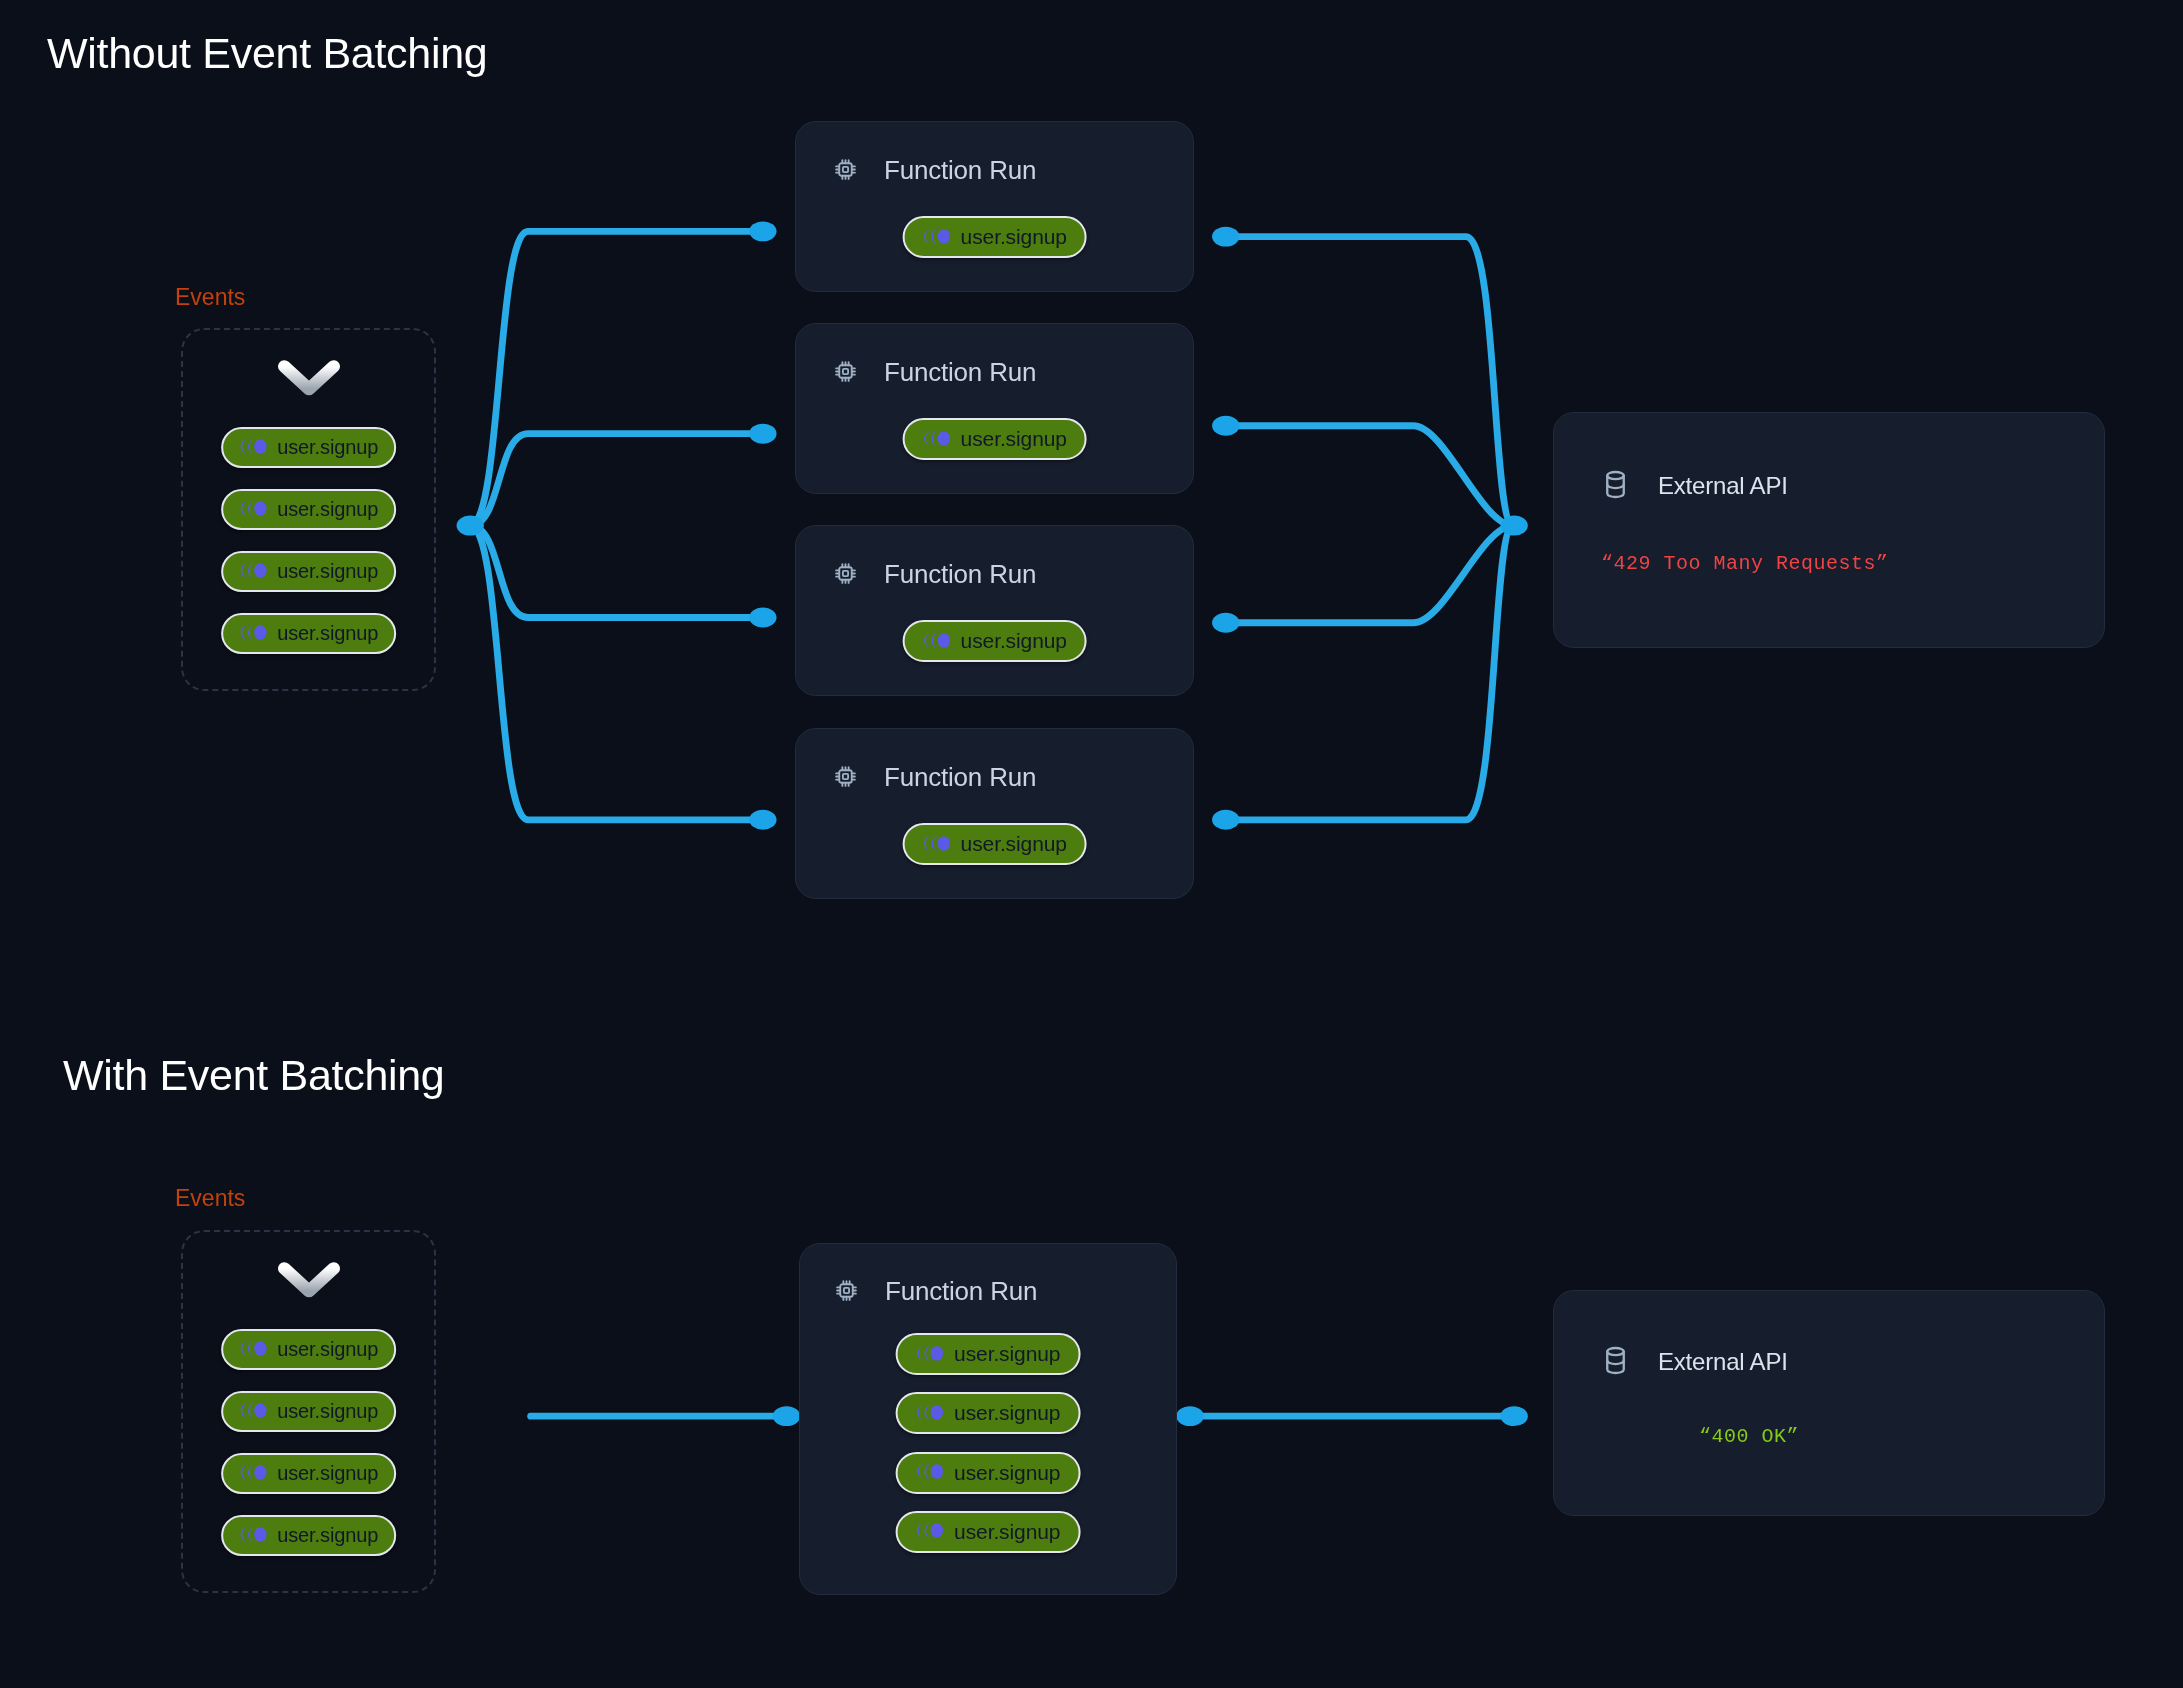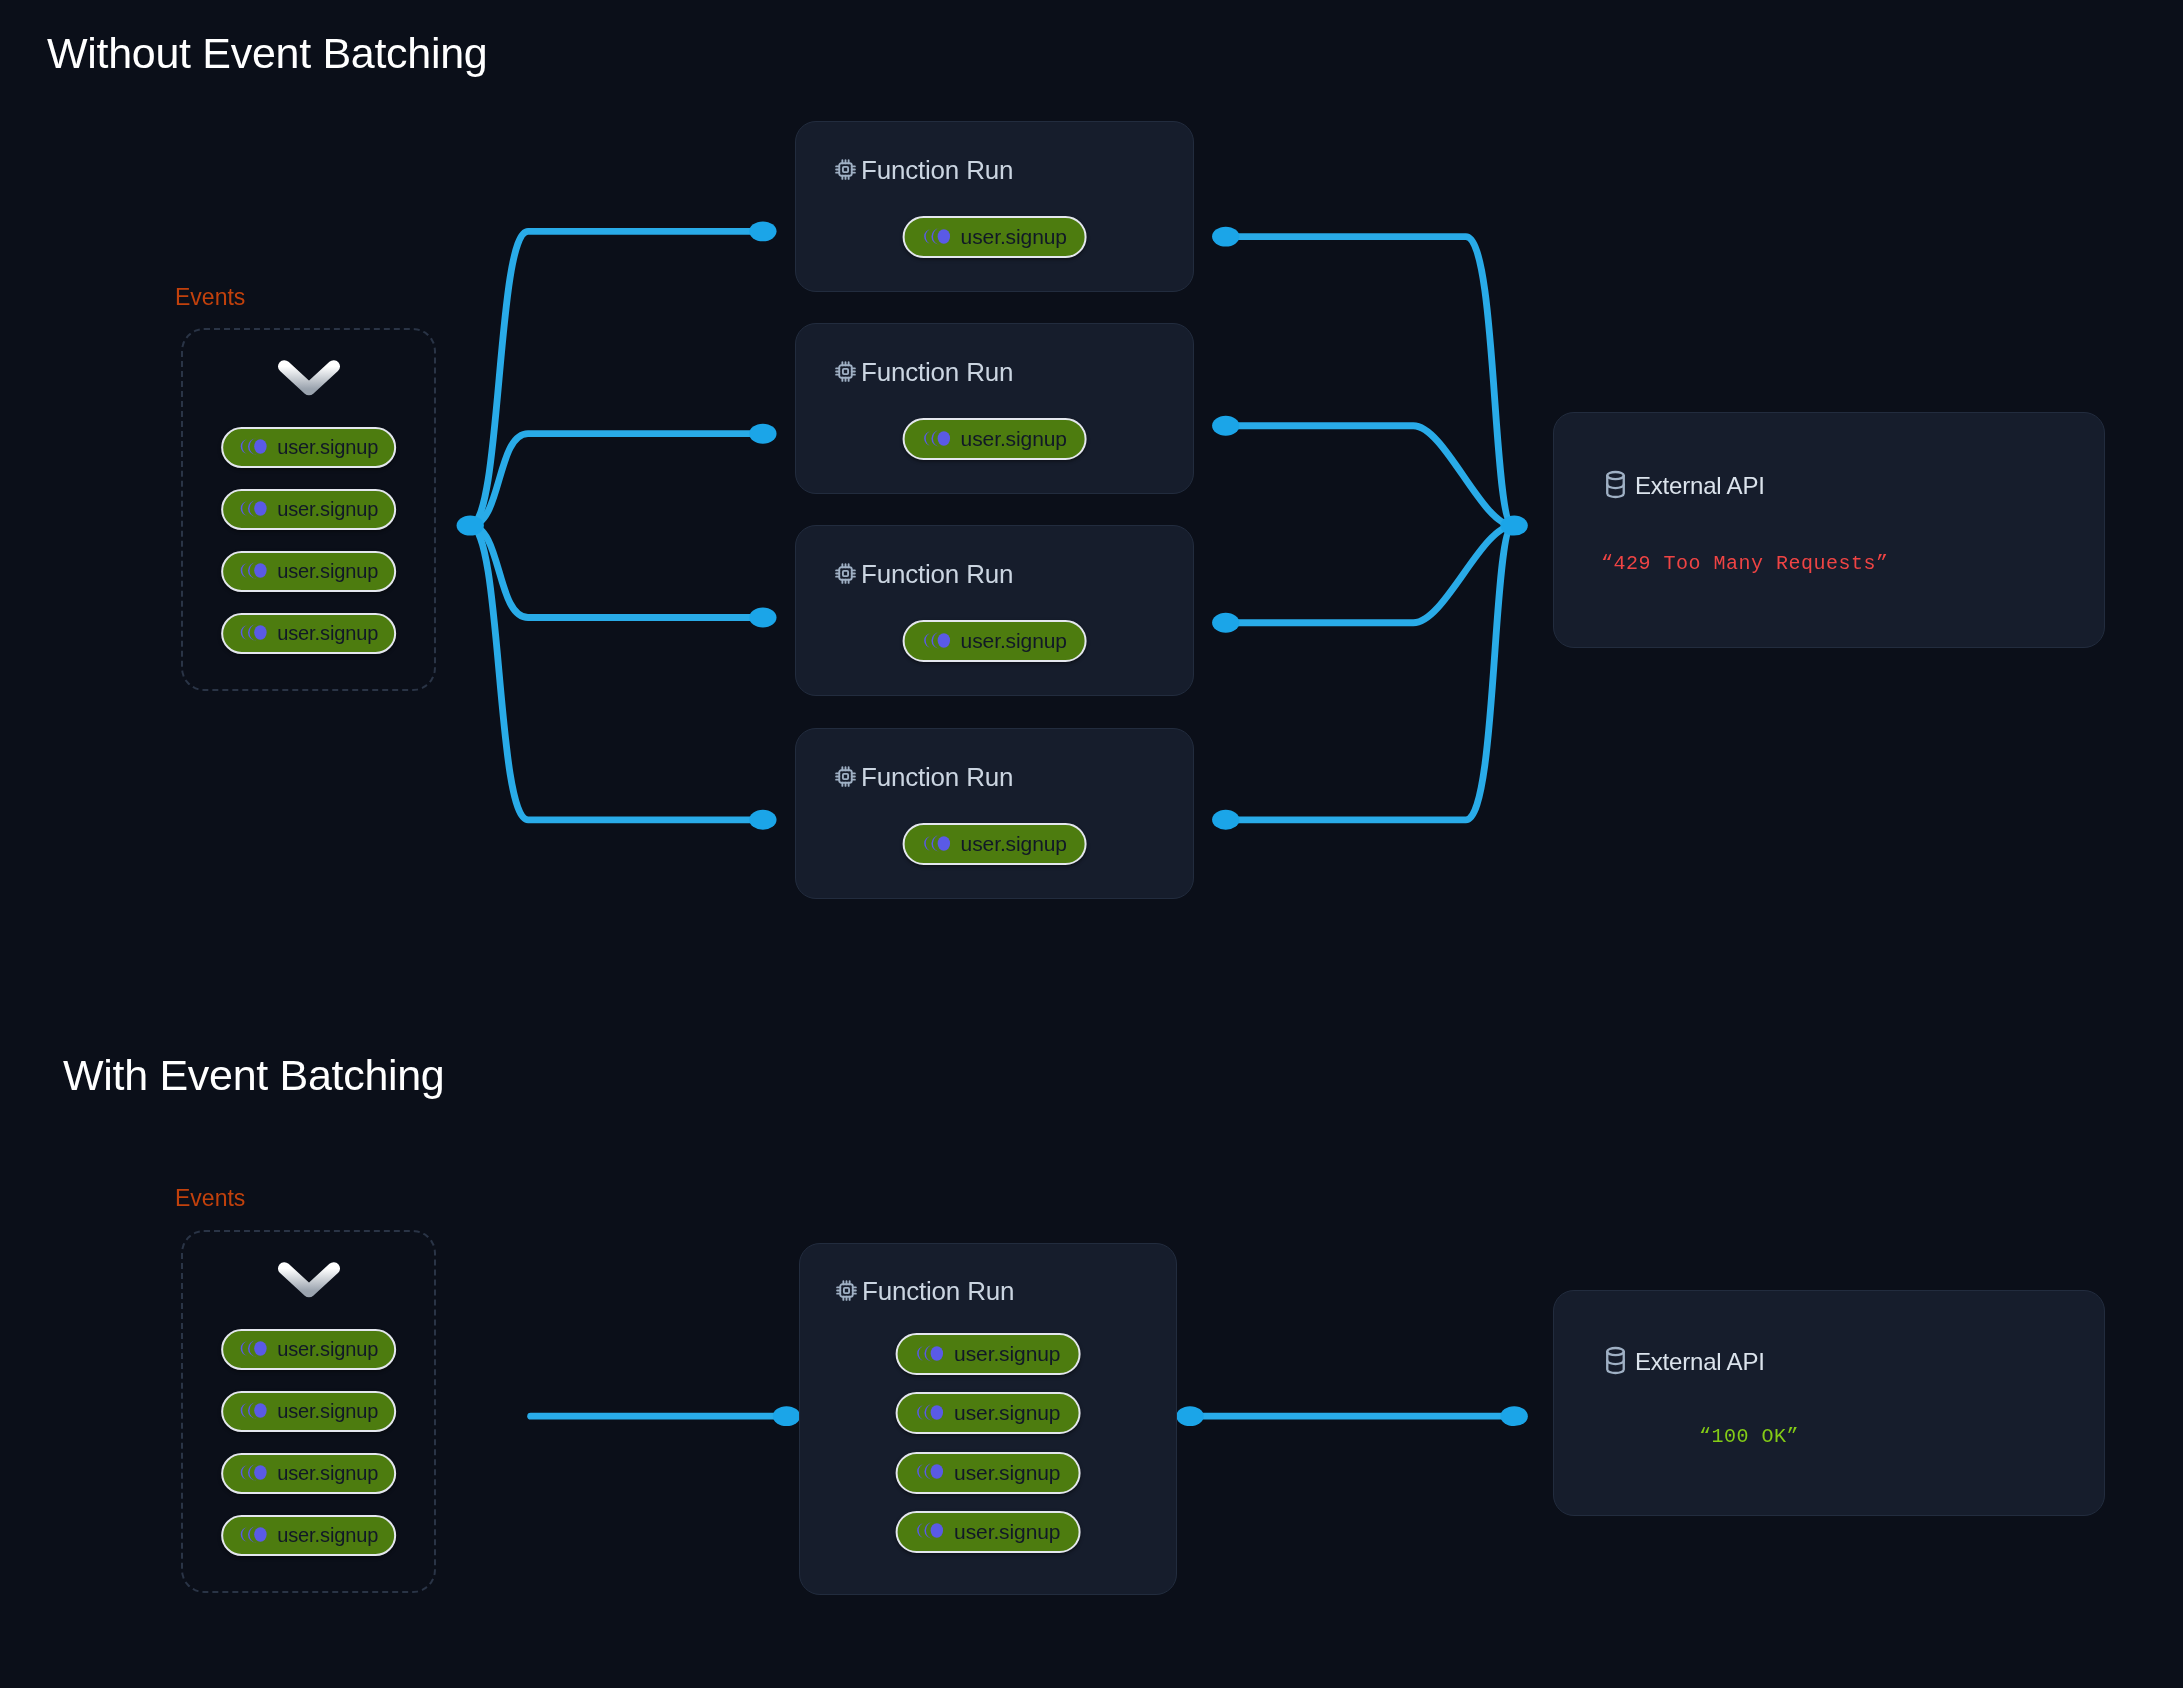--- a/index.html
+++ b/index.html
@@ -49,21 +49,21 @@
   .pill.small .pill-label{ font-size:20px; }
 
   
   .card{
     position:absolute;
     background:#161d2c;
     border:1.6px solid #222c3e;
     border-radius:21px;
   }
   .card-head{
-    display:flex; align-items:center; gap:3px;
+    display:flex; align-items:center; gap:26px;
     white-space:nowrap;
   }
   .card-head .head-label{
     color:#cbd5e1; font-size:26px; font-weight:400; letter-spacing:-0.2px;
   }
   .card.api .card-head .head-label{ font-size:24px; color:#dbe3ec; }
   .status-text{
     font-family:"Liberation Mono", monospace;
     font-size:20px; letter-spacing:0.5px; white-space:nowrap;
   }
@@ -420,17 +420,17 @@
     <div class="card-head" style="position:absolute; left:45px; top:53px;">
       <span>
         <svg width="33" height="33" viewBox="0 0 24 24" fill="none" stroke="#9fb0c4" stroke-width="1.7" stroke-linecap="round">
           <ellipse cx="12" cy="5.5" rx="6" ry="2.6"></ellipse>
           <path d="M6 5.5v13c0 1.4 2.7 2.6 6 2.6s6-1.2 6-2.6v-13"></path>
           <path d="M6 12c0 1.4 2.7 2.6 6 2.6s6-1.2 6-2.6"></path>
         </svg>
       </span>
       <span class="head-label">External API</span>
     </div>
-    <div class="status-text" style="position:absolute; left:145px; top:134px; color:#84cc16;">“100 OK”</div>
+    <div class="status-text" style="position:absolute; left:145px; top:134px; color:#84cc16;">“400 OK”</div>
   </div>
 
 </div>
 
 
 </body></html>

